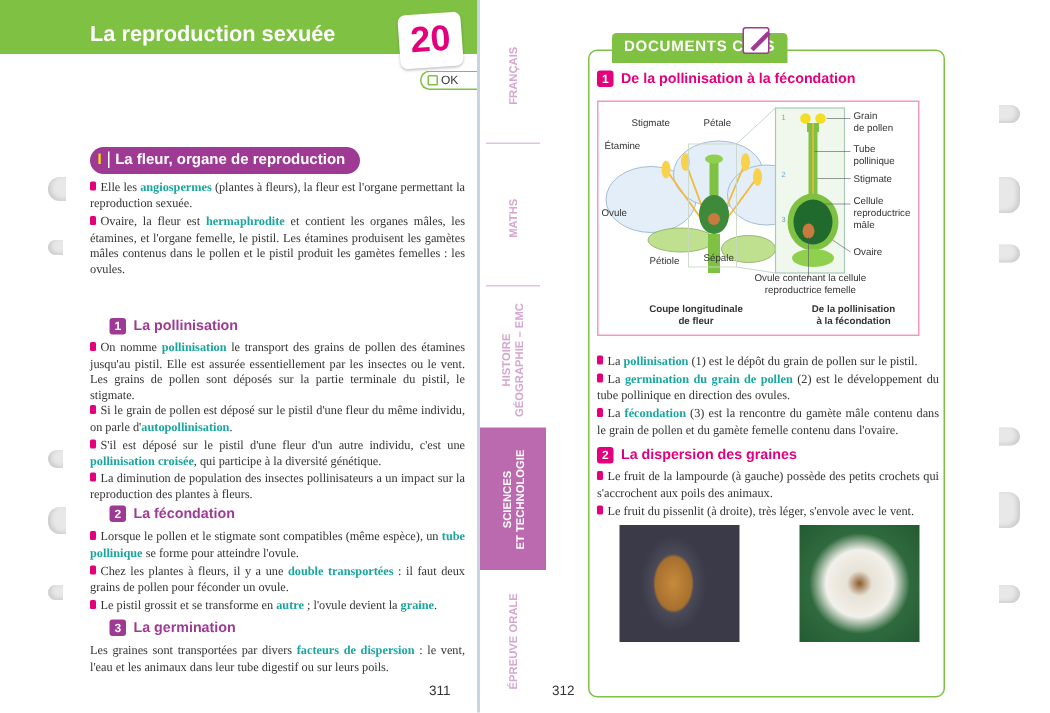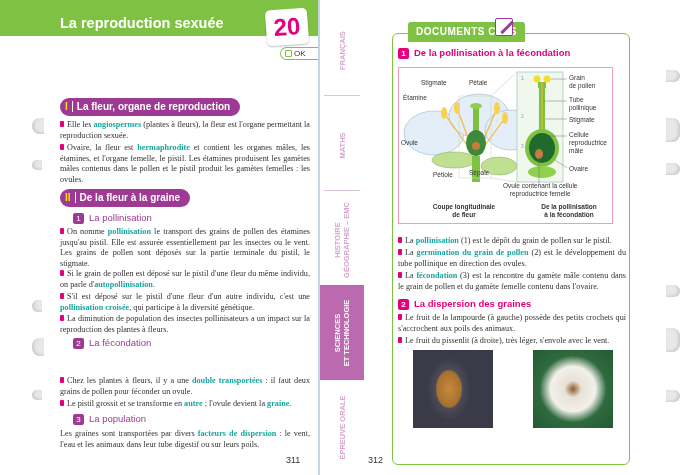--- a/index.html
+++ b/index.html
@@ -6,21 +6,21 @@
 body{width:700px;height:475px;background:#ffffff;font-family:"Liberation Serif",serif;position:relative;overflow:hidden;color:#2a2a2a}
 .left{position:absolute;left:0;top:0;width:318px;height:475px;background:#fff}
 .header{position:absolute;left:0;top:0;width:318px;height:36px;background:#7fc243}
 .title{position:absolute;left:60px;top:14px;font-family:"Liberation Sans",sans-serif;font-weight:bold;color:#fff;font-size:14.5px;line-height:18px}
 .numbox{position:absolute;left:266px;top:9px;width:42px;height:36px;background:#fff;border-radius:5px;transform:rotate(-4deg);box-shadow:0 1px 2px rgba(0,0,0,.25);text-align:center;font-family:"Liberation Sans",sans-serif;font-weight:bold;font-size:24px;color:#e4007c;line-height:36px}
 .okbox{position:absolute;left:280px;top:47px;width:38px;height:13px;border:1px solid #7fc243;border-right:none;border-radius:7px 0 0 7px;background:#fff;font-family:"Liberation Sans",sans-serif;font-size:8px;line-height:11px;padding-left:4px;color:#333}
 .okbox .cb{display:inline-block;width:7px;height:7px;border:1px solid #7fc243;vertical-align:-1px;margin-right:2px;border-radius:1px}
 .intro{position:absolute;left:60px;top:66px;width:250px;font-family:"Liberation Sans",sans-serif;font-weight:bold;color:#7fc243;font-size:8.3px;line-height:11px}
 .secbar{position:absolute;left:60px;height:18px;background:#9e3a93;border-radius:9px;color:#fff;font-family:"Liberation Sans",sans-serif;font-weight:bold;font-size:10px;line-height:18px;padding:0 10px 0 5px;white-space:nowrap}
 .secbar .roman{color:#ffe100;margin-right:4px;padding-right:4px;border-right:1px solid #fff}
-.subh{position:absolute;font-family:"Liberation Sans",sans-serif;font-weight:normal;color:#9e3a93;font-size:9.5px;line-height:12px;white-space:nowrap}
+.subh{position:absolute;font-family:"Liberation Sans",sans-serif;font-weight:bold;color:#9e3a93;font-size:9.5px;line-height:12px;white-space:nowrap}
 .subh .n{display:inline-block;background:#9e3a93;color:#fff;width:11px;height:11px;border-radius:2px;text-align:center;font-size:8px;line-height:11px;margin-right:5px}
 .para{position:absolute;left:60px;width:250px;font-size:8.2px;line-height:10.6px;text-align:justify;color:#333}
 .para .b{display:inline-block;width:4px;height:6px;background:#e4007c;border-radius:1px;margin-right:3px;vertical-align:0}
 .kw{color:#1aa6a0;font-weight:bold}
 .pageno{position:absolute;font-family:"Liberation Sans",sans-serif;font-size:9px;color:#333}
 .tabs{position:absolute;left:318px;top:0;width:62px;height:475px;background:#fff;border-left:2px solid #c7d5e0}
 .tab{position:absolute;left:0;width:44px;display:flex;align-items:center;justify-content:center;font-family:"Liberation Sans",sans-serif;font-size:7.5px;color:#d5a6cf;font-weight:bold;text-align:center;line-height:9px}
 .tab span{transform:rotate(-90deg);white-space:nowrap}
 .tab.active{background:#bb6aaf;color:#fff}
 .tabsep{position:absolute;left:4px;width:36px;height:1px;background:#e0c3dc}
@@ -51,33 +51,33 @@
     <div class="numbox">20</div>
   </div>
   <div class="okbox"><span class="cb"></span><span>OK</span></div>
 
 
   <div class="secbar" style="top:98px"><span class="roman">I</span><span>La fleur, organe de reproduction</span></div>
 
   <div class="para" style="top:120px"><span class="b"></span><span>Elle les </span><span class="kw">angiospermes</span><span> (plantes à fleurs), la fleur est l'organe permettant la reproduction sexuée.</span></div>
   <div class="para" style="top:143px"><span class="b"></span><span>Ovaire, la fleur est </span><span class="kw">hermaphrodite</span><span> et contient les organes mâles, les étamines, et l'organe femelle, le pistil. Les étamines produisent les gamètes mâles contenus dans le pollen et le pistil produit les gamètes femelles : les ovules.</span></div>
 
-  <div class="secbar" style="top:189px"><span class="roman">II</span><span>De la fleur à la graine</span></div>
 
   <div class="subh" style="left:73px;top:212px"><span class="n">1</span><span>La pollinisation</span></div>
   <div class="para" style="top:227px"><span class="b"></span><span>On nomme </span><span class="kw">pollinisation</span><span> le transport des grains de pollen des étamines jusqu'au pistil. Elle est assurée essentiellement par les insectes ou le vent. Les grains de pollen sont déposés sur la partie terminale du pistil, le stigmate.</span></div>
   <div class="para" style="top:269px"><span class="b"></span><span>Si le grain de pollen est déposé sur le pistil d'une fleur du même individu, on parle d'</span><span class="kw">autopollinisation</span><span>.</span></div>
   <div class="para" style="top:292px"><span class="b"></span><span>S'il est déposé sur le pistil d'une fleur d'un autre individu, c'est une </span><span class="kw">pollinisation croisée</span><span>, qui participe à la diversité génétique.</span></div>
   <div class="para" style="top:314px"><span class="b"></span><span>La diminution de population des insectes pollinisateurs a un impact sur la reproduction des plantes à fleurs.</span></div>
 
   <div class="subh" style="left:73px;top:337px"><span class="n">2</span><span>La fécondation</span></div>
+  <div class="para" style="top:353px"><span class="b"></span><span>Lorsque le pollen et le stigmate sont compatibles (même espèce), un </span><span class="kw">tube pollinique</span><span> se forme pour atteindre l'ovule.</span></div>
   <div class="para" style="top:376px"><span class="b"></span><span>Chez les plantes à fleurs, il y a une </span><span class="kw">double transportées</span><span> : il faut deux grains de pollen pour féconder un ovule.</span></div>
   <div class="para" style="top:399px"><span class="b"></span><span>Le pistil grossit et se transforme en </span><span class="kw">autre</span><span> ; l'ovule devient la </span><span class="kw">graine</span><span>.</span></div>
 
-  <div class="subh" style="left:73px;top:413px"><span class="n">3</span><span>La population</span></div>
+  <div class="subh" style="left:73px;top:413px"><span class="n">3</span><span>La germination</span></div>
   <div class="para" style="top:429px"><span>Les graines sont transportées par divers </span><span class="kw">facteurs de dispersion</span><span> : le vent, l'eau et les animaux dans leur tube digestif ou sur leurs poils.</span></div>
 
   <div class="pageno" style="left:286px;top:455px">311</div>
 
   <div class="holeL" style="left:32px;top:118px;height:16px;width:12px"></div>
   <div class="holeL" style="left:32px;top:160px;height:10px;width:10px"></div>
   <div class="holeL" style="left:32px;top:300px;height:12px;width:10px"></div>
   <div class="holeL" style="left:32px;top:338px;height:18px;width:12px"></div>
   <div class="holeL" style="left:32px;top:390px;height:10px;width:10px"></div>
 </div>

